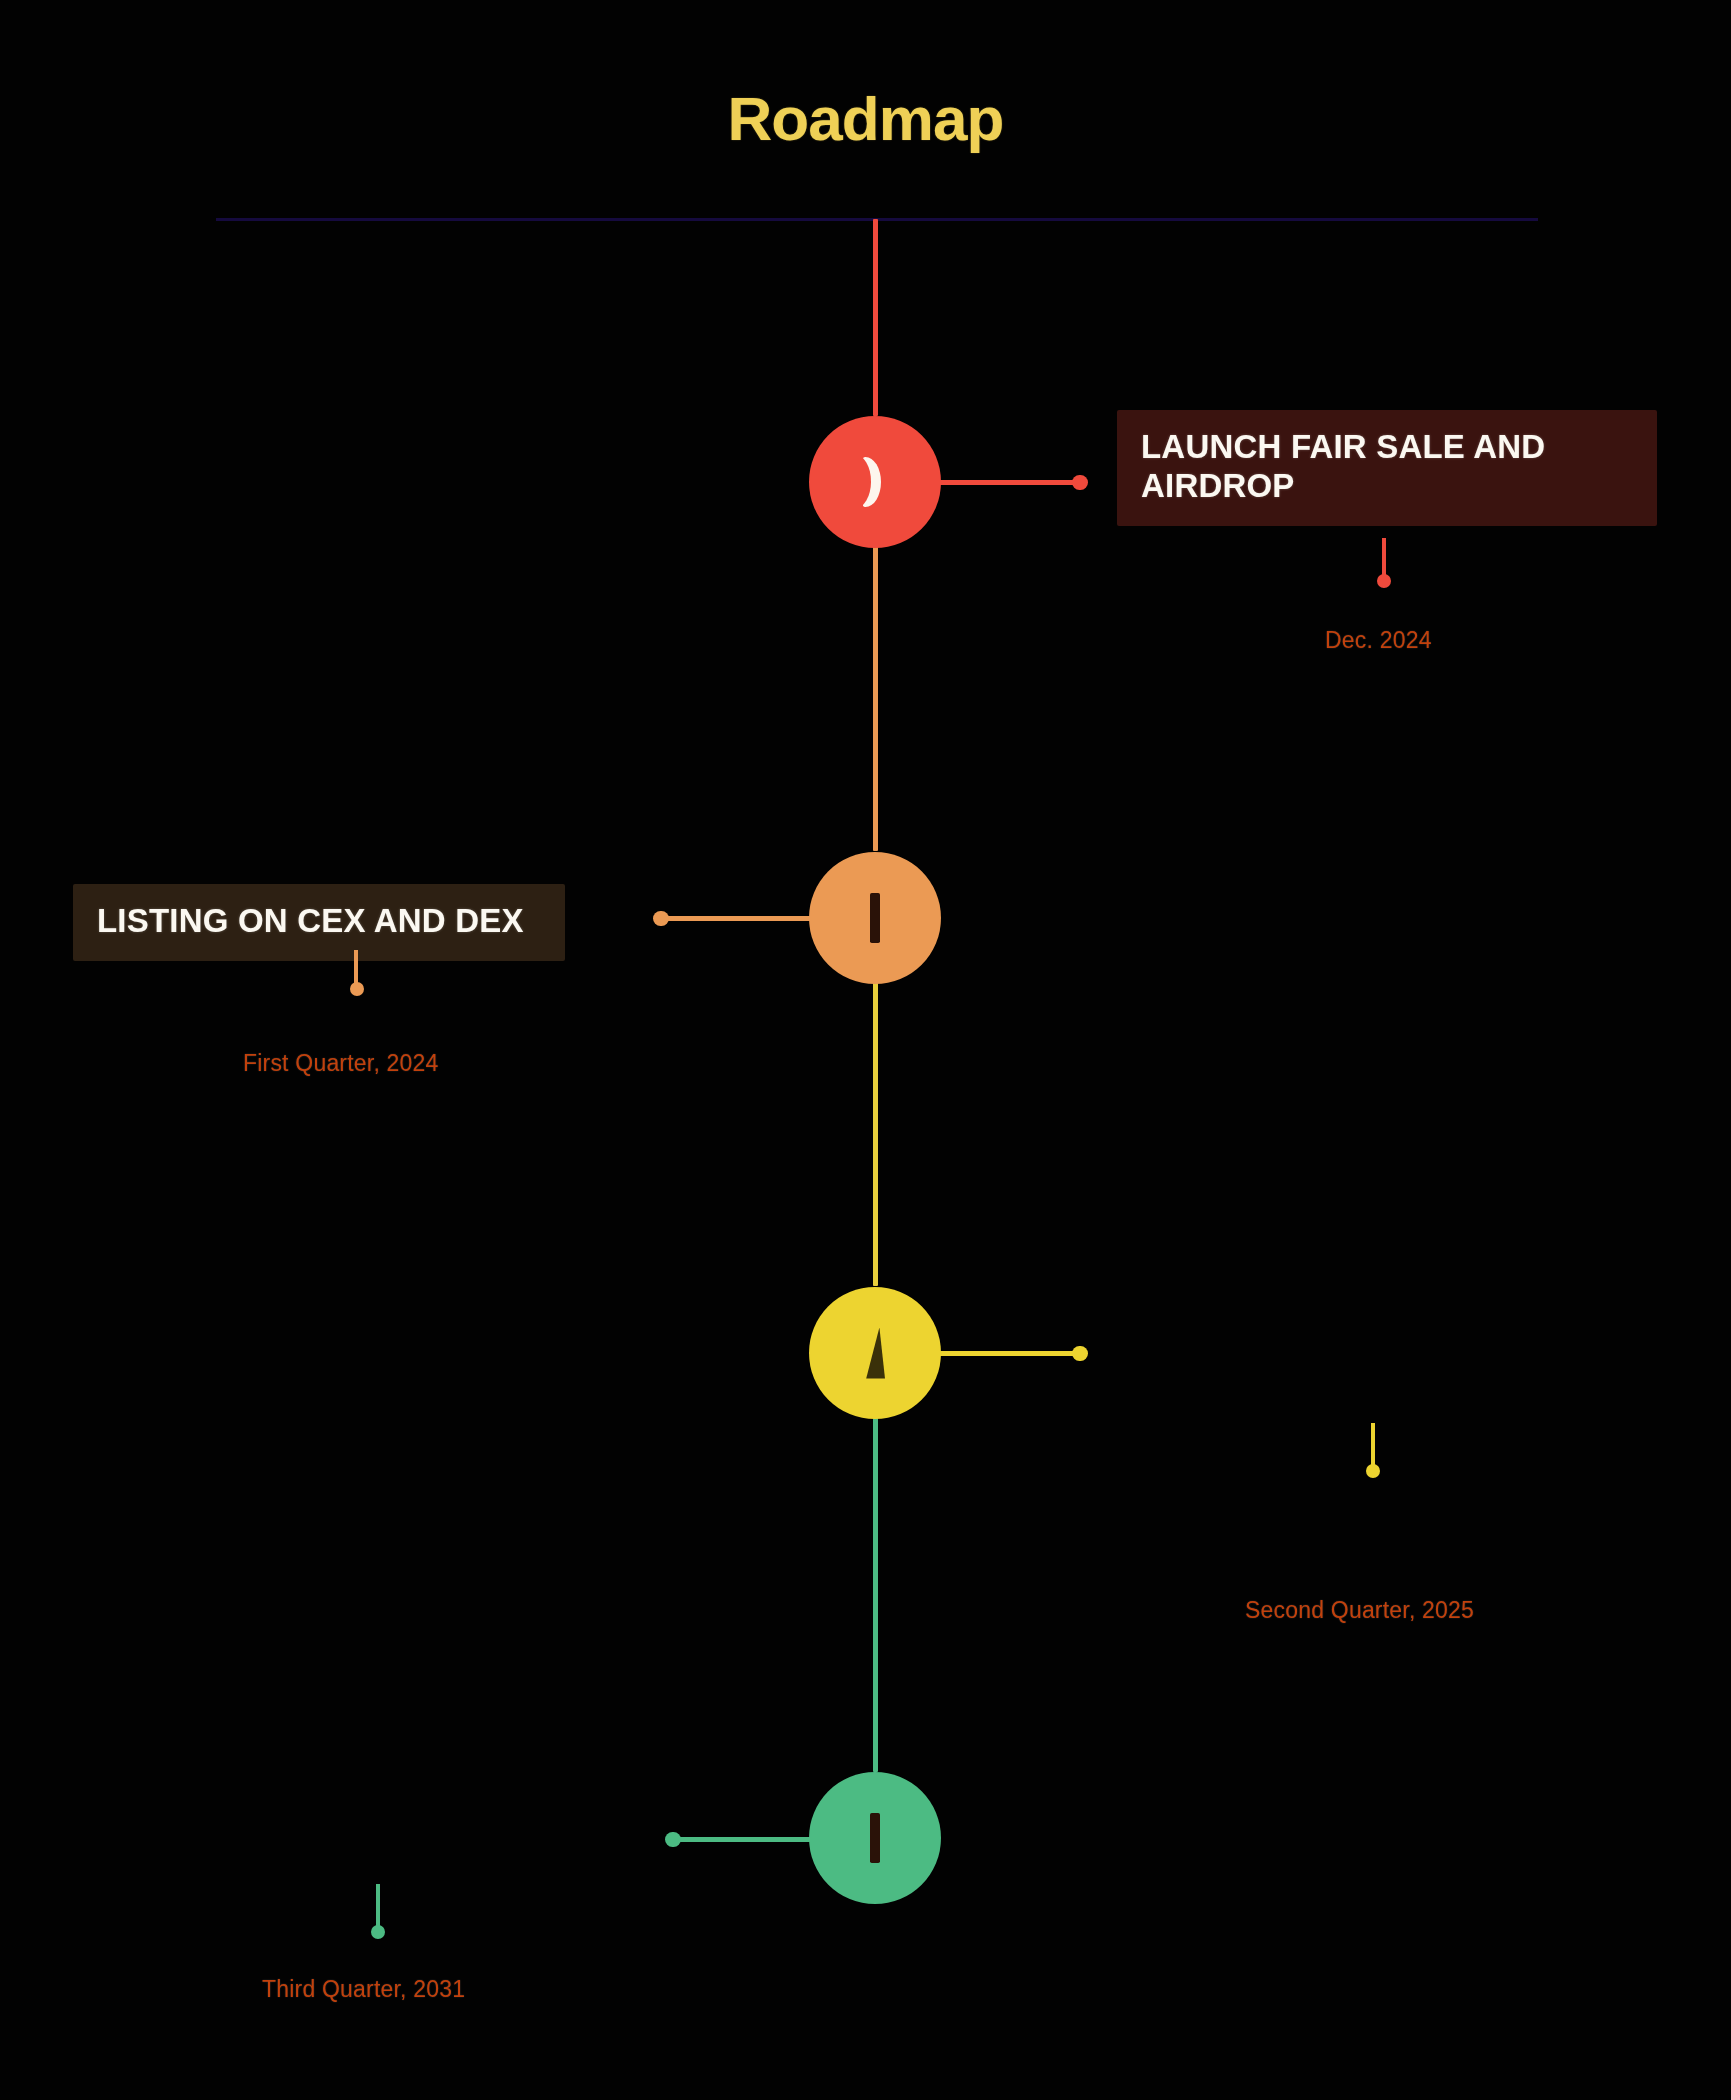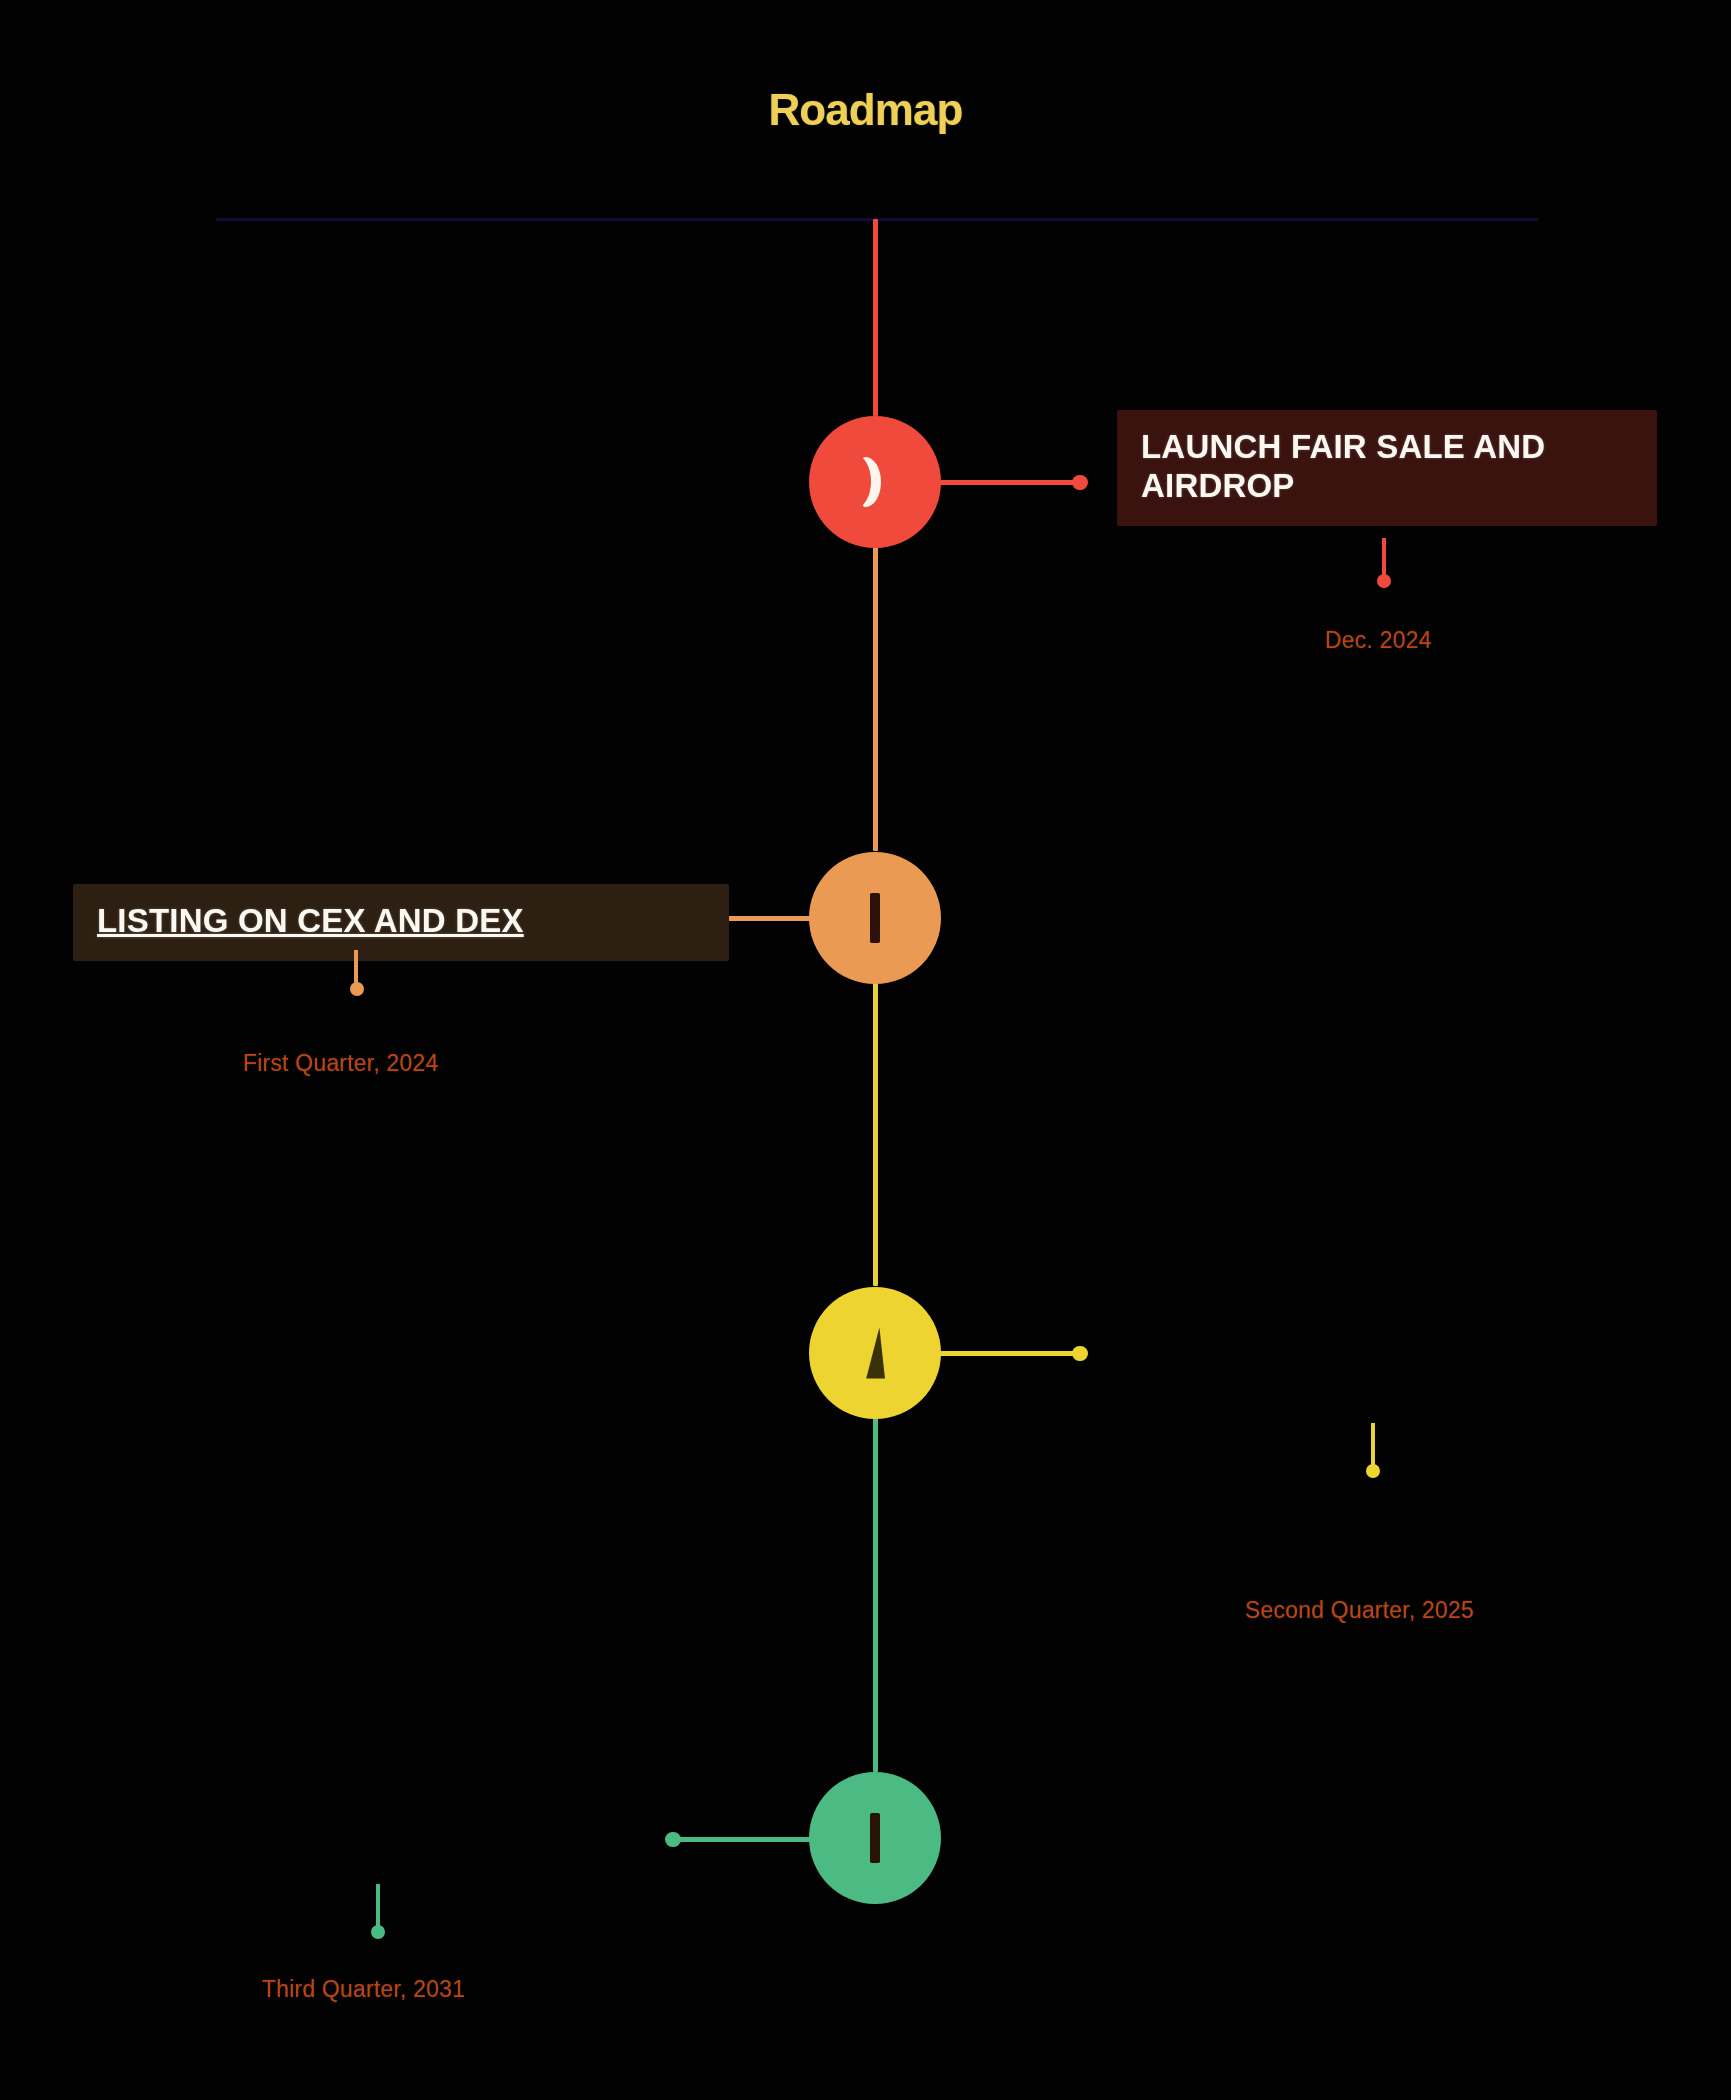--- a/index.html
+++ b/index.html
@@ -22,21 +22,21 @@
     background: #020202;
   }
 
   
   .page-title {
     position: absolute;
     top: 88px;
     left: 0;
     width: 1731px;
     text-align: center;
-    font-size: 44px;
+    font-size: 62px;
     font-weight: 700;
     letter-spacing: -0.9px;
     color: #efd056;
     line-height: 1;
     text-shadow: 0 0 1.8px rgba(239,208,86,0.35);
   }
 
   
   .top-rule {
     position: absolute;
@@ -190,21 +190,21 @@
   <div class="date-caption" style="top:627px; left:1325px;">
     <span>Dec. 2024</span>
   </div>
 
   <div class="node" style="top:852px; background:#eb9a54;">
     <span class="node-glyph"></span>
   </div>
   <div class="connector" style="top:916px; left:657px; width:154px; background:#eb9a54;">
     <span class="connector-dot" style="left:-3.7px; background:#eb9a54;"></span>
   </div>
-  <div class="label-box" style="top:884px; left:73px; width:656px; background:#2d2013;text-decoration:underline;">
+  <div class="label-box" style="top:884px; left:73px; width:492px; background:#2d2013;">
     <span>LISTING ON CEX AND DEX</span>
   </div>
   <div class="date-stem" style="top:950px; left:354px; height:37px; background:#eb9a54;"></div>
   <div class="date-dot" style="top:982px; left:350px; background:#eb9a54;"></div>
   <div class="date-caption" style="top:1050px; left:243px;">
     <span>First Quarter, 2024</span>
   </div>
 
   <div class="node" style="top:1287px; background:#edd430;">
     <span class="node-glyph glyph-wedge"></span>

